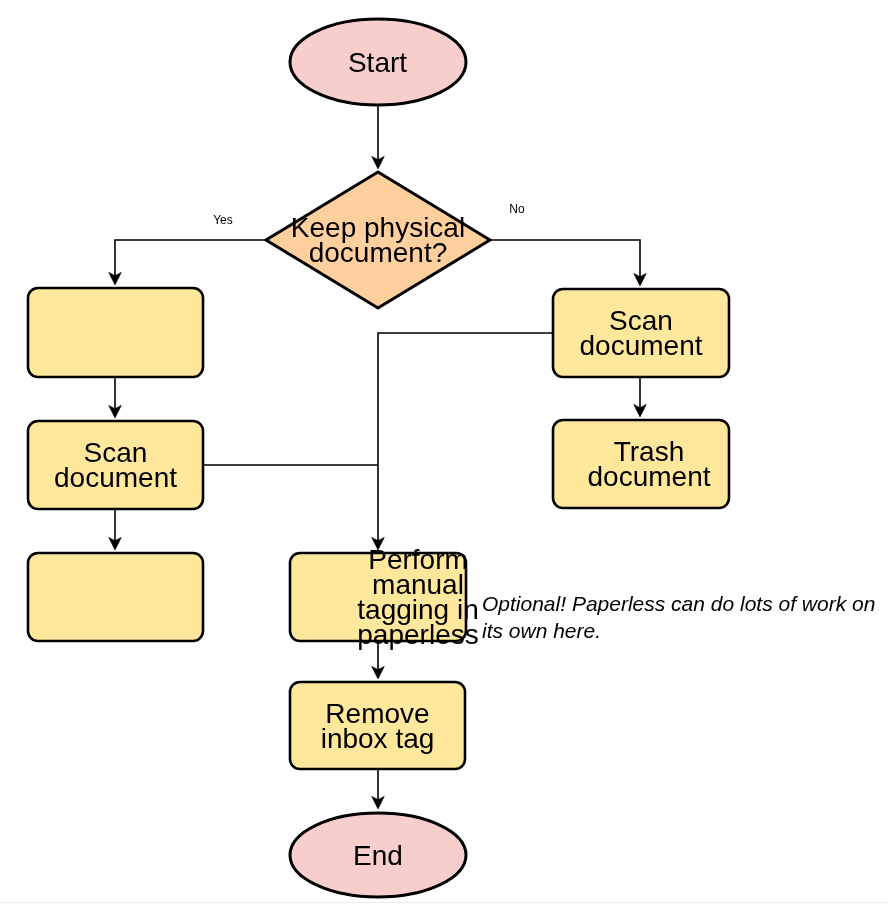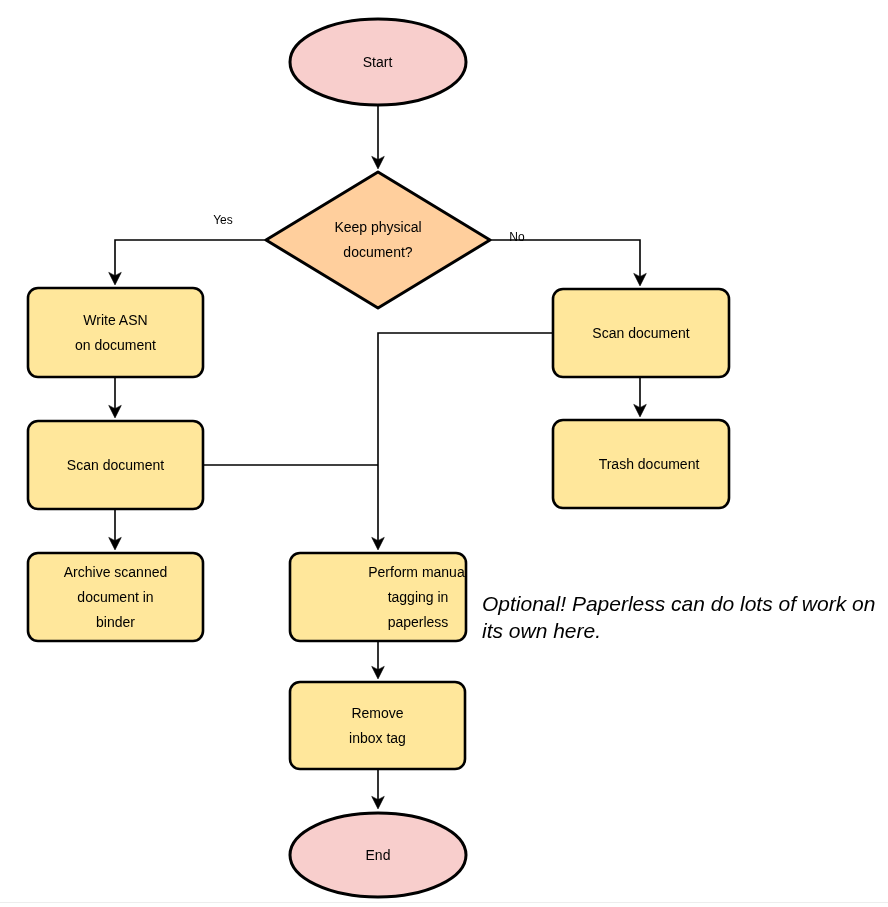--- a/index.html
+++ b/index.html
@@ -21,21 +21,21 @@
     width: 888px;
     height: 907px;
   }
   .node-label {
     position: absolute;
     display: flex;
     align-items: center;
     justify-content: center;
     text-align: center;
     white-space: pre-line;
-    font-size: 14px;
+    font-size: 28px;
     line-height: 25px;
     color: #000000;
     pointer-events: none;
   }
   .edge-label {
     position: absolute;
     text-align: center;
     font-size: 12px;
     line-height: 18px;
     color: #000000;
@@ -91,36 +91,31 @@
     <rect x="553" y="289" width="176" height="88" rx="10" stroke="#000000" stroke-width="2.6" fill="#ffe79b"></rect>
     <rect x="553" y="420" width="176" height="88" rx="10" stroke="#000000" stroke-width="2.6" fill="#ffe79b"></rect>
     <rect x="290" y="553" width="176" height="88" rx="10" stroke="#000000" stroke-width="2.6" fill="#ffe79b"></rect>
     <rect x="290" y="682" width="175" height="87" rx="10" stroke="#000000" stroke-width="2.6" fill="#ffe79b"></rect>
     <ellipse cx="378" cy="855" rx="88" ry="42" stroke="#000000" stroke-width="3" fill="#f8cecc"></ellipse>
   </svg>
 
   <div class="node-label" style="left:288px; top:18px; width:179px; height:88px;">Start</div>
   <div class="node-label" style="left:266px; top:172px; width:224px; height:136px;">Keep physical
 document?</div>
-  <div class="node-label" style="left:28px; top:288px; width:175px; height:89px;">Write ASN
-on document</div>
   <div class="node-label" style="left:28px; top:421px; width:175px; height:88px;">Scan document</div>
-  <div class="node-label" style="left:28px; top:553px; width:175px; height:88px;">Archive scanned
-document in
-binder</div>
   <div class="node-label" style="left:553px; top:289px; width:176px; height:88px;">Scan document</div>
   <div class="node-label" style="left:553px; top:420px; width:176px; height:88px;margin-left:8px;">Trash document</div>
   <div class="node-label" style="left:290px; top:553px; width:176px; height:88px;padding-left:40px;">Perform manual
 tagging in
 paperless</div>
   <div class="node-label" style="left:289px; top:812px; width:178px; height:86px;">End</div>
   <div class="node-label" style="left:290px; top:682px; width:175px; height:87px;">Remove
 inbox tag</div>
 
   <div class="edge-label" style="left:192px; top:211px; width:62px;">Yes</div>
-  <div class="edge-label" style="left:487px; top:228px; width:60px;">No</div>
+  <div class="edge-label" style="left:487px; top:200px; width:60px;">No</div>
 
   <div class="annotation">Optional! Paperless can do lots of work on
 its own here.</div>
 
   <div class="bottom-divider" style="background-color: rgb(237, 237, 237);"></div>
 
 </div>
 
 </body></html>

